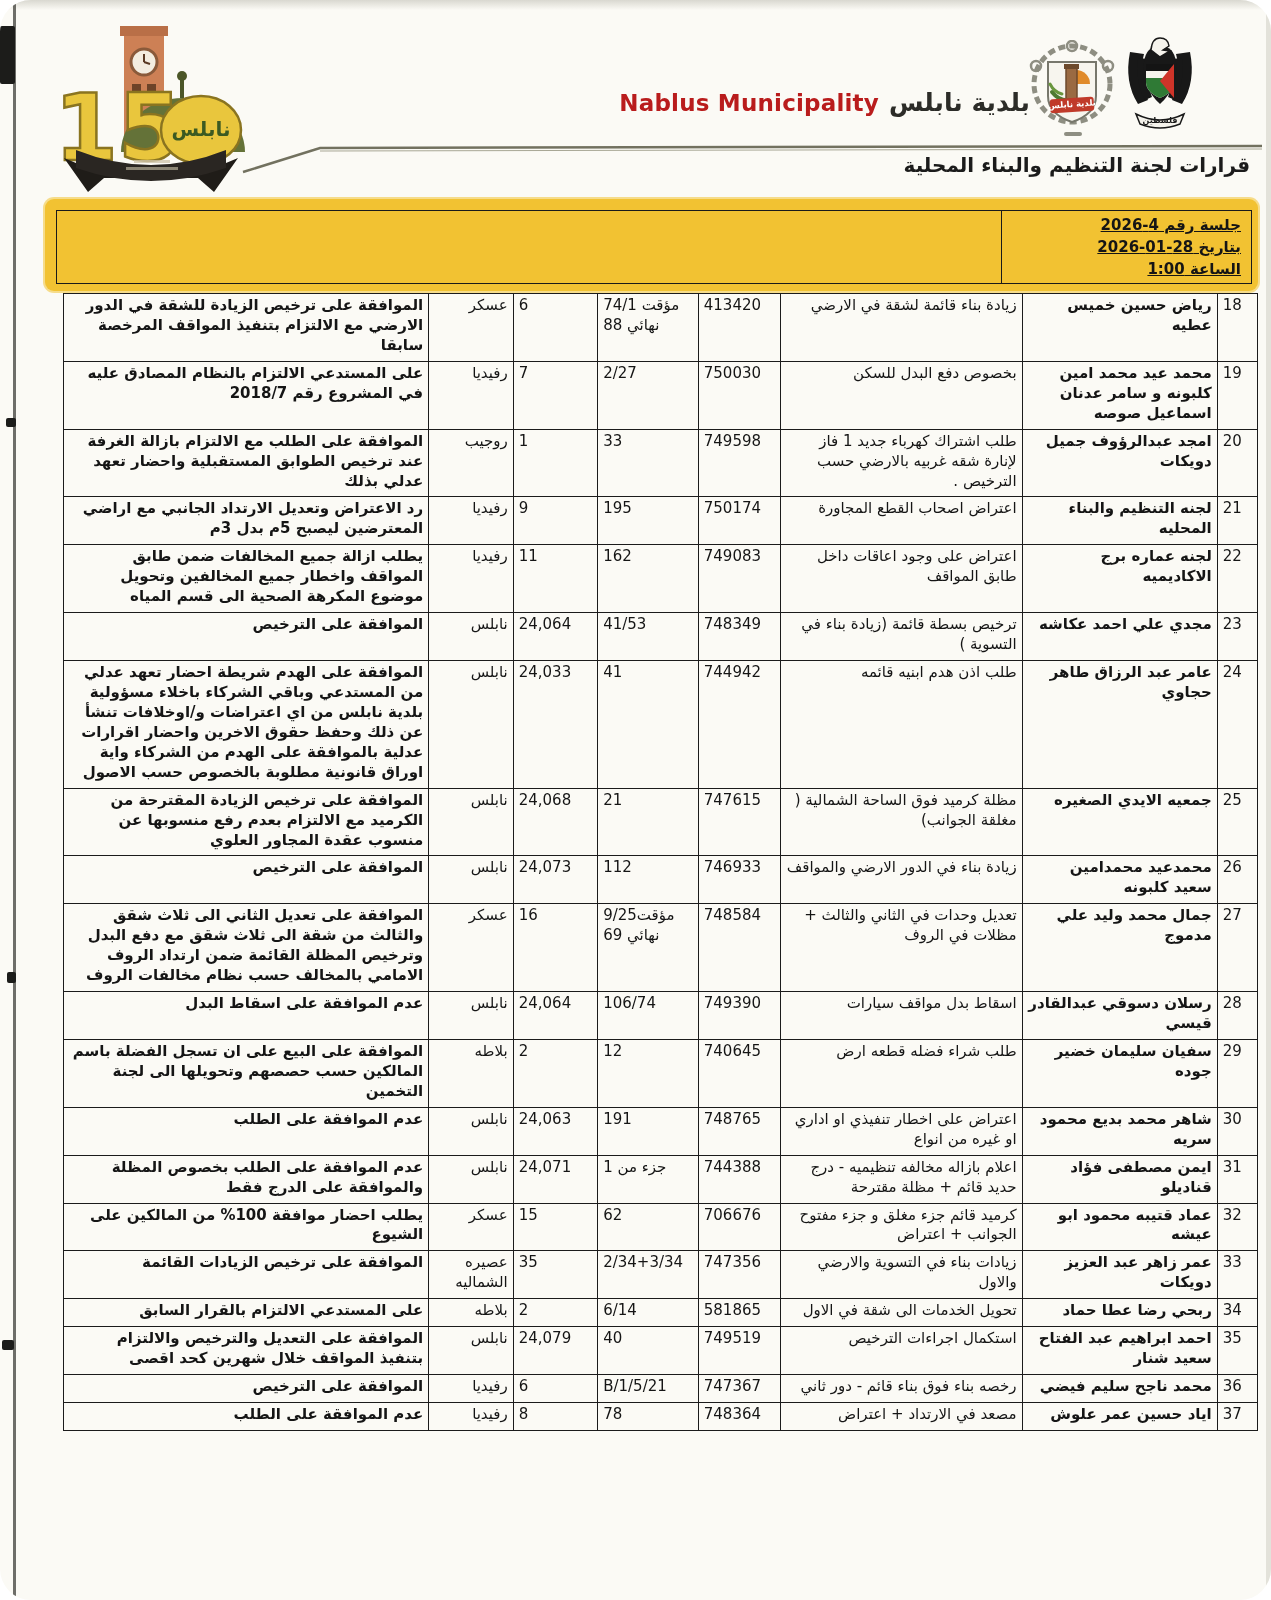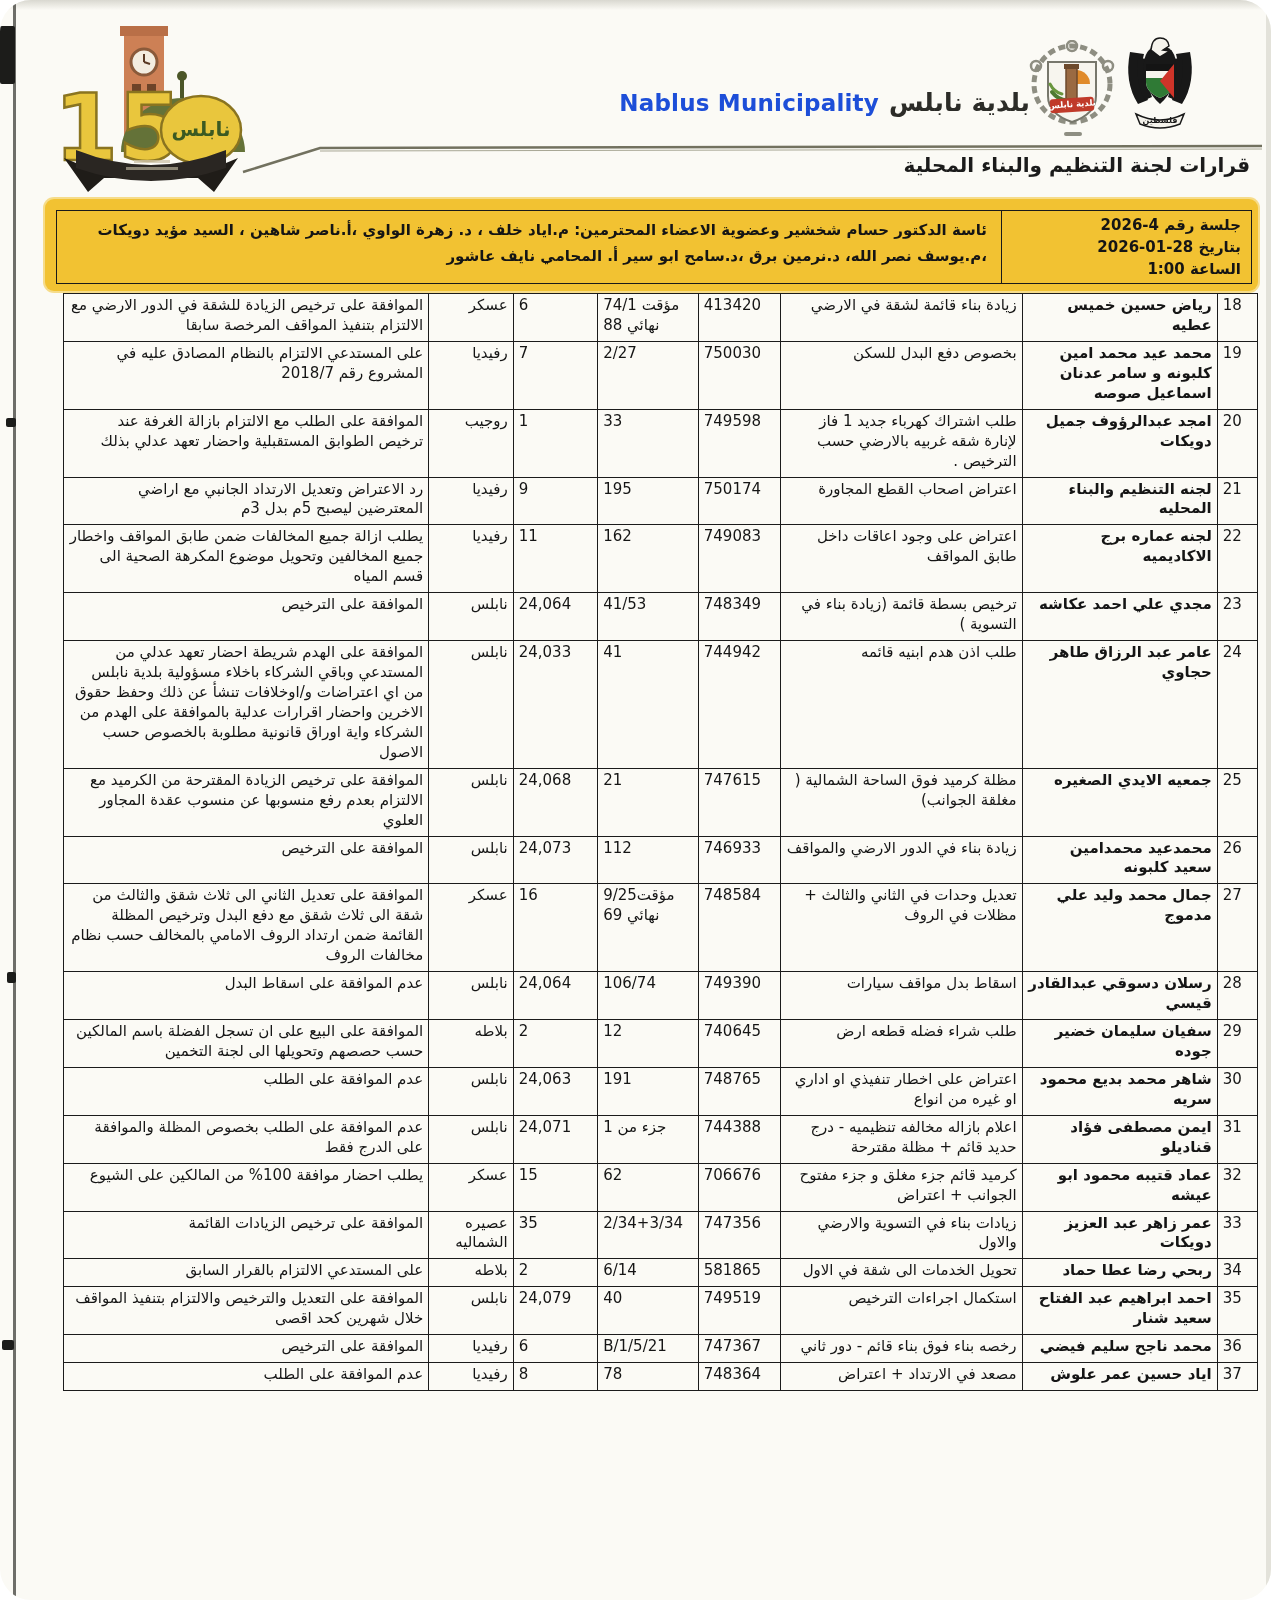--- a/index.html
+++ b/index.html
@@ -16,62 +16,62 @@
   .scan-left-line{position:absolute; left:13px; top:0; width:3px; height:1600px; background:#3f3f3a; opacity:.75;}
   .blob{position:absolute; background:#1c1c1a; border-radius:2px;}
   .blob.b1{left:0; top:26px; width:15px; height:58px;}
   .blob.b2{left:6px; top:418px; width:10px; height:9px;}
   .blob.b3{left:7px; top:972px; width:9px; height:11px;}
   .blob.b4{left:2px; top:1340px; width:12px; height:10px;}
   .scan-right-edge{position:absolute; right:0; top:0; width:5px; height:1600px; background:#e3e2da;}
 
   
   .brand-line{position:absolute; top:88px; right:241px; display:flex; align-items:baseline; gap:10px; direction:ltr;}
-  .brand-en{font-weight:bold; font-size:23px; color:#1d4ed8; letter-spacing:.2px;}
+  .brand-en{font-weight:bold; font-size:23px; color:#b91c1c; letter-spacing:.2px;}
   .brand-ar{font-weight:bold; font-size:25px; color:#2c2c28;}
   .rule-svg{position:absolute; left:0; top:138px; width:1271px; height:44px;}
   .doc-title{
     position:absolute; top:153px; left:0; width:1250px; text-align:right;
     font-weight:bold; font-size:20px; color:#1b1b1b;
   }
 
   
   .session-band{
     position:absolute; top:199px; left:45px; width:1213px; height:92px;
     background:#f2c232; border-radius:9px;
     box-shadow:0 0 0 2px rgba(242,194,50,.55);
   }
   .session-box{
     position:absolute; top:11px; left:11px; right:6px; bottom:7px;
     border:1.5px solid #1a1a1a; display:flex; direction:rtl;
   }
   .session-meta{
     width:250px; border-left:1.5px solid #1a1a1a; box-sizing:border-box;
-    padding:4px 10px 0 4px; font-weight:bold; font-size:15px; line-height:1.45; text-align:right; direction:rtl;
+    padding:4px 10px 0 4px; font-weight:bold; font-size:15px; line-height:1.45; text-align:right; direction:rtl;text-decoration:underline;
   }
   .session-attendees{
     flex:1; padding:6px 14px 0 10px; font-weight:bold; font-size:15px;
     line-height:1.75; text-align:right; direction:rtl;
   }
 
   
   .decisions-table{
     position:absolute; top:293px; left:63px; width:1195px;
     border-collapse:collapse; direction:rtl; table-layout:fixed;
   }
   .decisions-table td{
     border:1px solid #1b1b1b; vertical-align:top; padding:2px 5px 5px;
     font-size:15px; line-height:1.33; word-wrap:break-word;
   }
   .c-no{direction:ltr; text-align:left; padding-left:4px;margin-top:43px;}
   .c-name{font-weight:bold; }
   .c-subject{text-align:right;}
   .c-file,.c-parcel,.c-block{direction:ltr; text-align:left; white-space:pre-line;}
   .c-area{font-size:13.5px; padding-top:4px;}
-  .c-decision{font-weight:normal; text-align:right;}
+  .c-decision{font-weight:bold; text-align:right;}
 
   .logo-150{position:absolute; left:46px; top:22px;}
   .crest{position:absolute; left:1026px; top:40px;}
   .eagle{position:absolute; left:1116px; top:34px;}
 </style>
 </head>
 <body>
 
 <div class="page">
 
@@ -148,21 +148,20 @@
 
   <div class="doc-title">قرارات لجنة التنظيم والبناء المحلية</div>
 
   <div class="session-band">
     <div class="session-box">
       <div class="session-meta">
         <div>جلسة رقم 4-2026</div>
         <div>بتاريخ 28-01-2026</div>
         <div>الساعة 1:00</div>
       </div>
-      <div class="session-attendees">ئاسة الدكتور حسام شخشير وعضوية الاعضاء المحترمين: م.اياد خلف ، د. زهرة الواوي ،أ.ناصر شاهين ، السيد مؤيد دويكات ،م.يوسف نصر الله، د.نرمين برق ،د.سامح ابو سير أ. المحامي نايف عاشور</div>
     </div>
   </div>
 
   <table class="decisions-table">
     <colgroup>
       <col style="width:40px">
         <col style="width:194px">
         <col style="width:240px">
         <col style="width:82px">
       <col style="width:100px">

